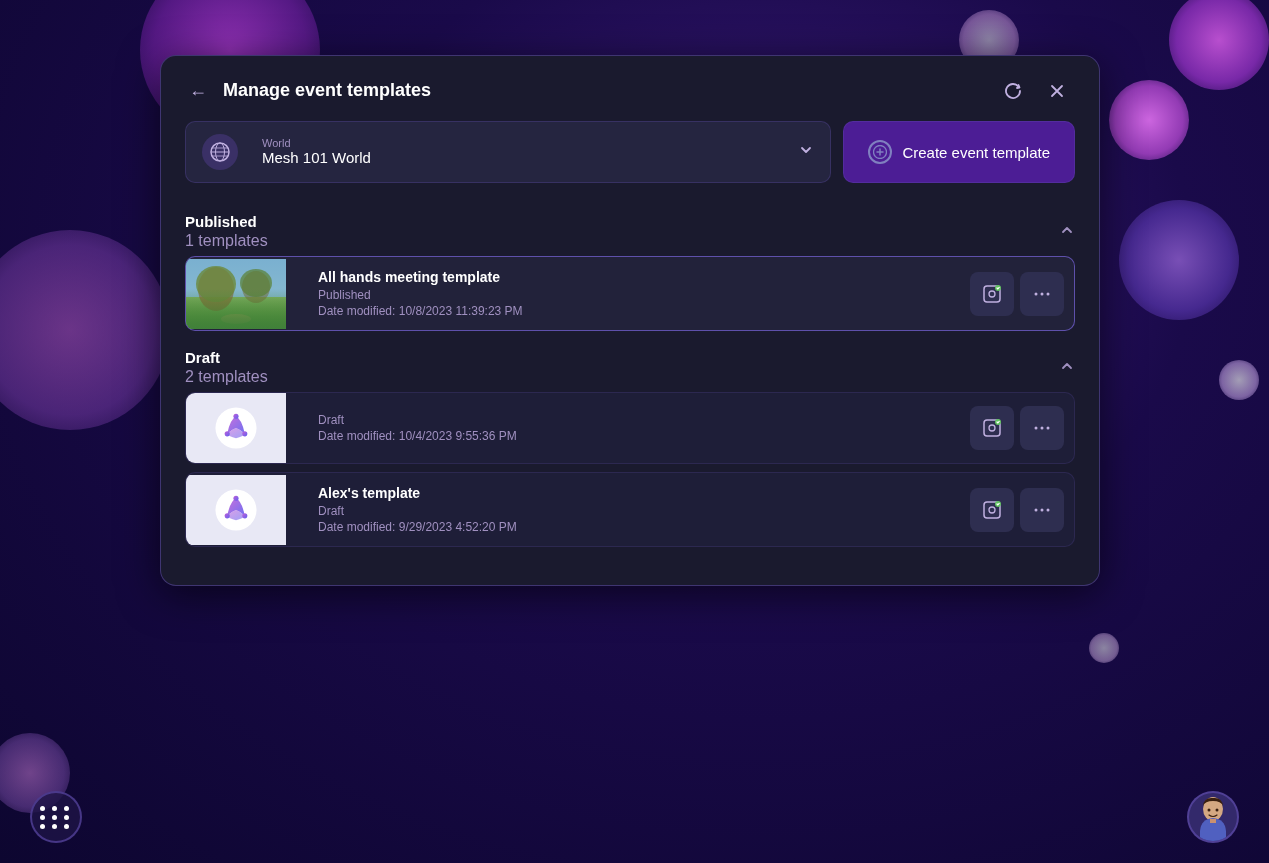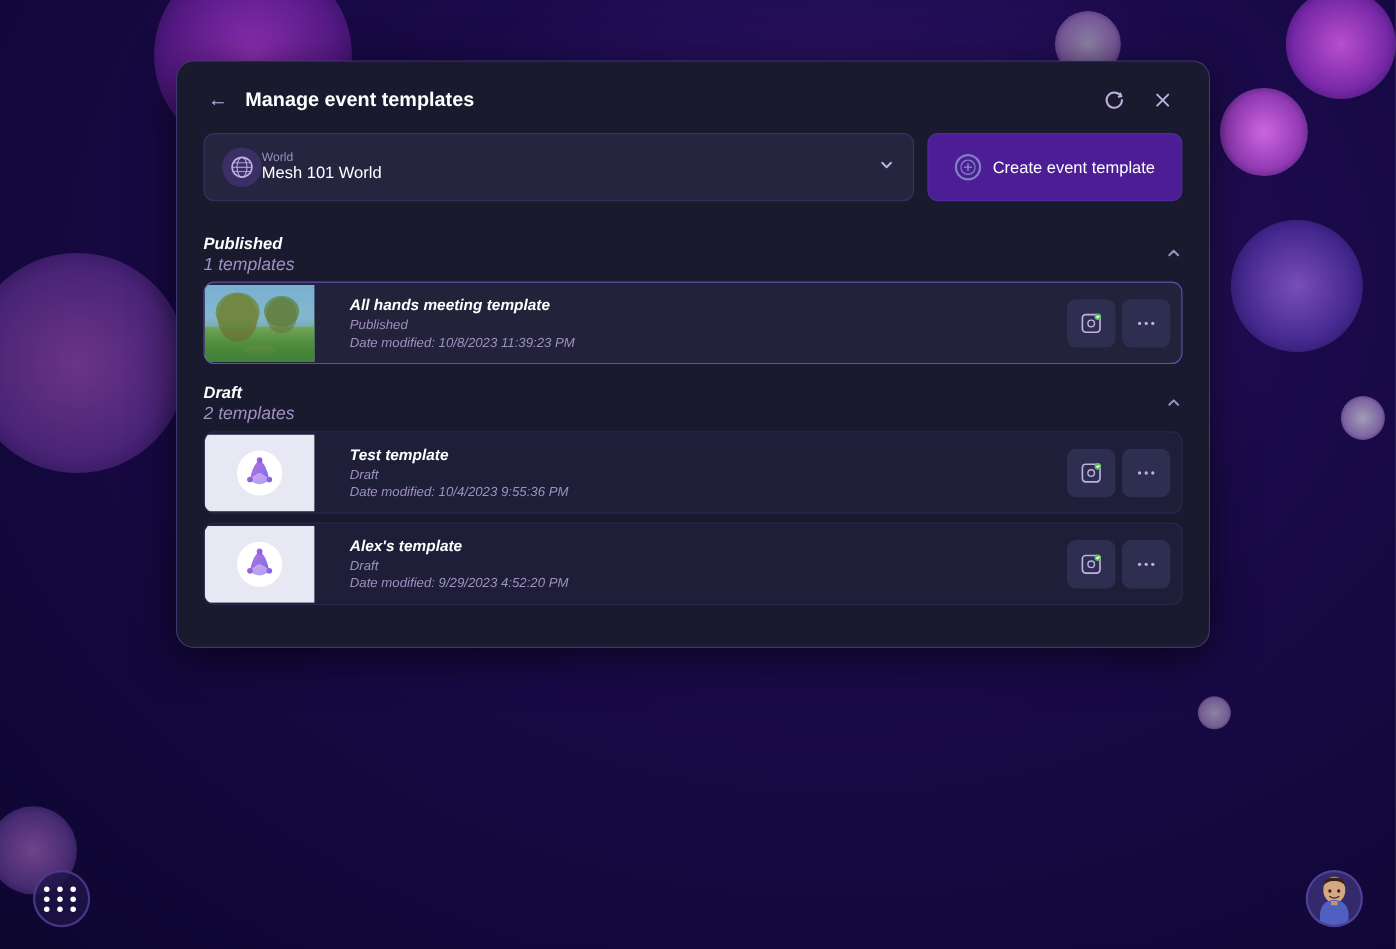--- a/index.html
+++ b/index.html
@@ -141,21 +141,21 @@
     }
 
     .world-selector {
       flex: 1;
       background: #252540;
       border-radius: 10px;
       border: 1px solid rgba(100,80,180,0.3);
       padding: 12px 16px;
       display: flex;
       align-items: center;
-      gap: 0;
+      gap: 24px;
       cursor: pointer;
     }
 
     .world-icon {
       width: 36px;
       height: 36px;
       background: rgba(80,60,140,0.5);
       border-radius: 50%;
       display: flex;
       align-items: center;
@@ -211,21 +211,20 @@
       justify-content: center;
       color: #8080c0;
       font-size: 16px;
       line-height: 1;
     }
 
     
     .section {
       padding: 0 24px;
       margin-bottom: 0;
-      font-style: italic;
     }
 
     .section-header {
       display: flex;
       align-items: center;
       justify-content: space-between;
       padding: 10px 0 6px 0;
       cursor: pointer;
     }
 
@@ -562,21 +561,20 @@
             <circle cx="30" cy="30" r="28" fill="white"></circle>
             <path d="M18 38 Q22 18 30 14 Q38 18 42 38 Q36 32 30 30 Q24 32 18 38 Z" fill="url(#meshGrad1)" opacity="0.9"></path>
             <path d="M18 38 Q20 42 30 44 Q40 42 42 38 Q36 32 30 30 Q24 32 18 38 Z" fill="url(#meshGrad1)" opacity="0.6"></path>
             <circle cx="30" cy="14" r="3.5" fill="url(#meshGrad1)"></circle>
             <circle cx="18" cy="38" r="3.5" fill="url(#meshGrad1)"></circle>
             <circle cx="42" cy="38" r="3.5" fill="url(#meshGrad1)"></circle>
           </svg>
         </div>
       </div>
       <div class="template-info">
-        <div class="template-name">Test template</div>
         <div class="template-status">Draft</div>
         <div class="template-date">Date modified: 10/4/2023 9:55:36 PM</div>
       </div>
       <div class="template-actions">
         <button class="action-btn">
           <svg width="22" height="22" viewBox="0 0 22 22" fill="none">
             <rect x="3" y="3" width="16" height="16" rx="3" stroke="#c0b0e0" stroke-width="1.5" fill="none"></rect>
             <circle cx="11" cy="11" r="3" stroke="#c0b0e0" stroke-width="1.3" fill="none"></circle>
             <circle cx="17" cy="5" r="3" fill="#60c060"></circle>
             <path d="M16 5 l0.8 0.8 1.4-1.4" stroke="#ffffff" stroke-width="1.2" stroke-linecap="round" fill="none"></path>

